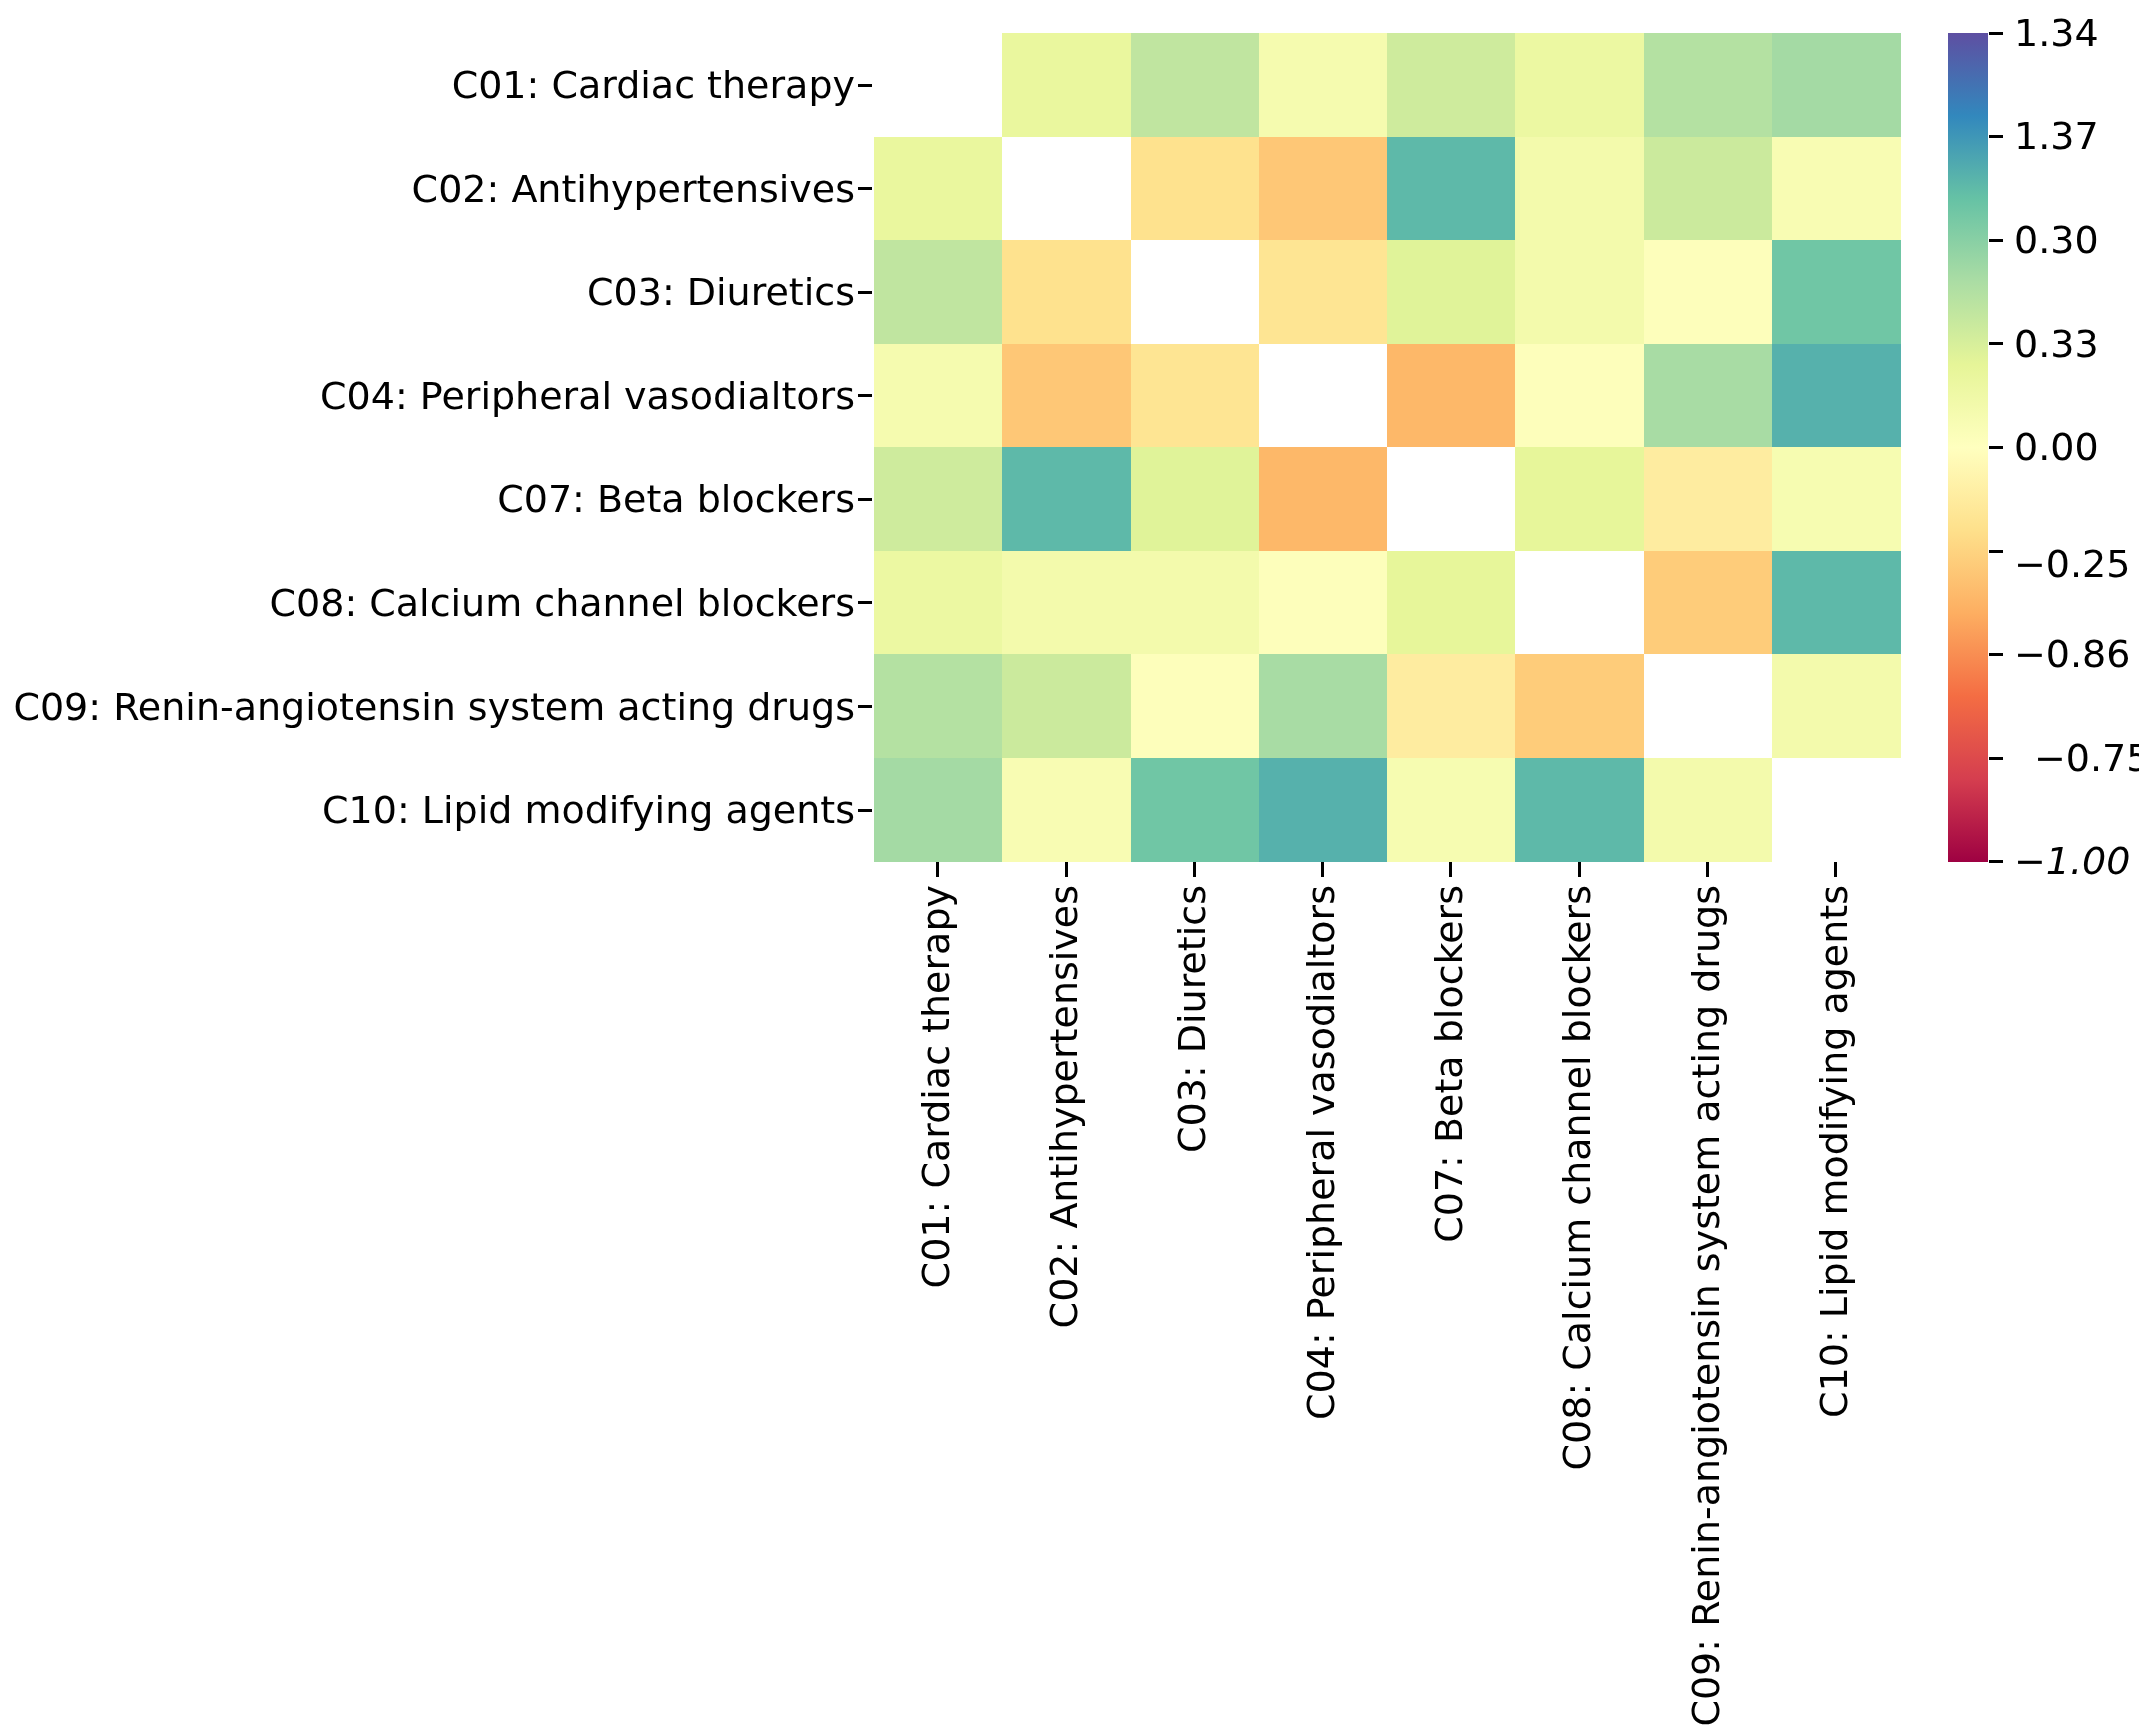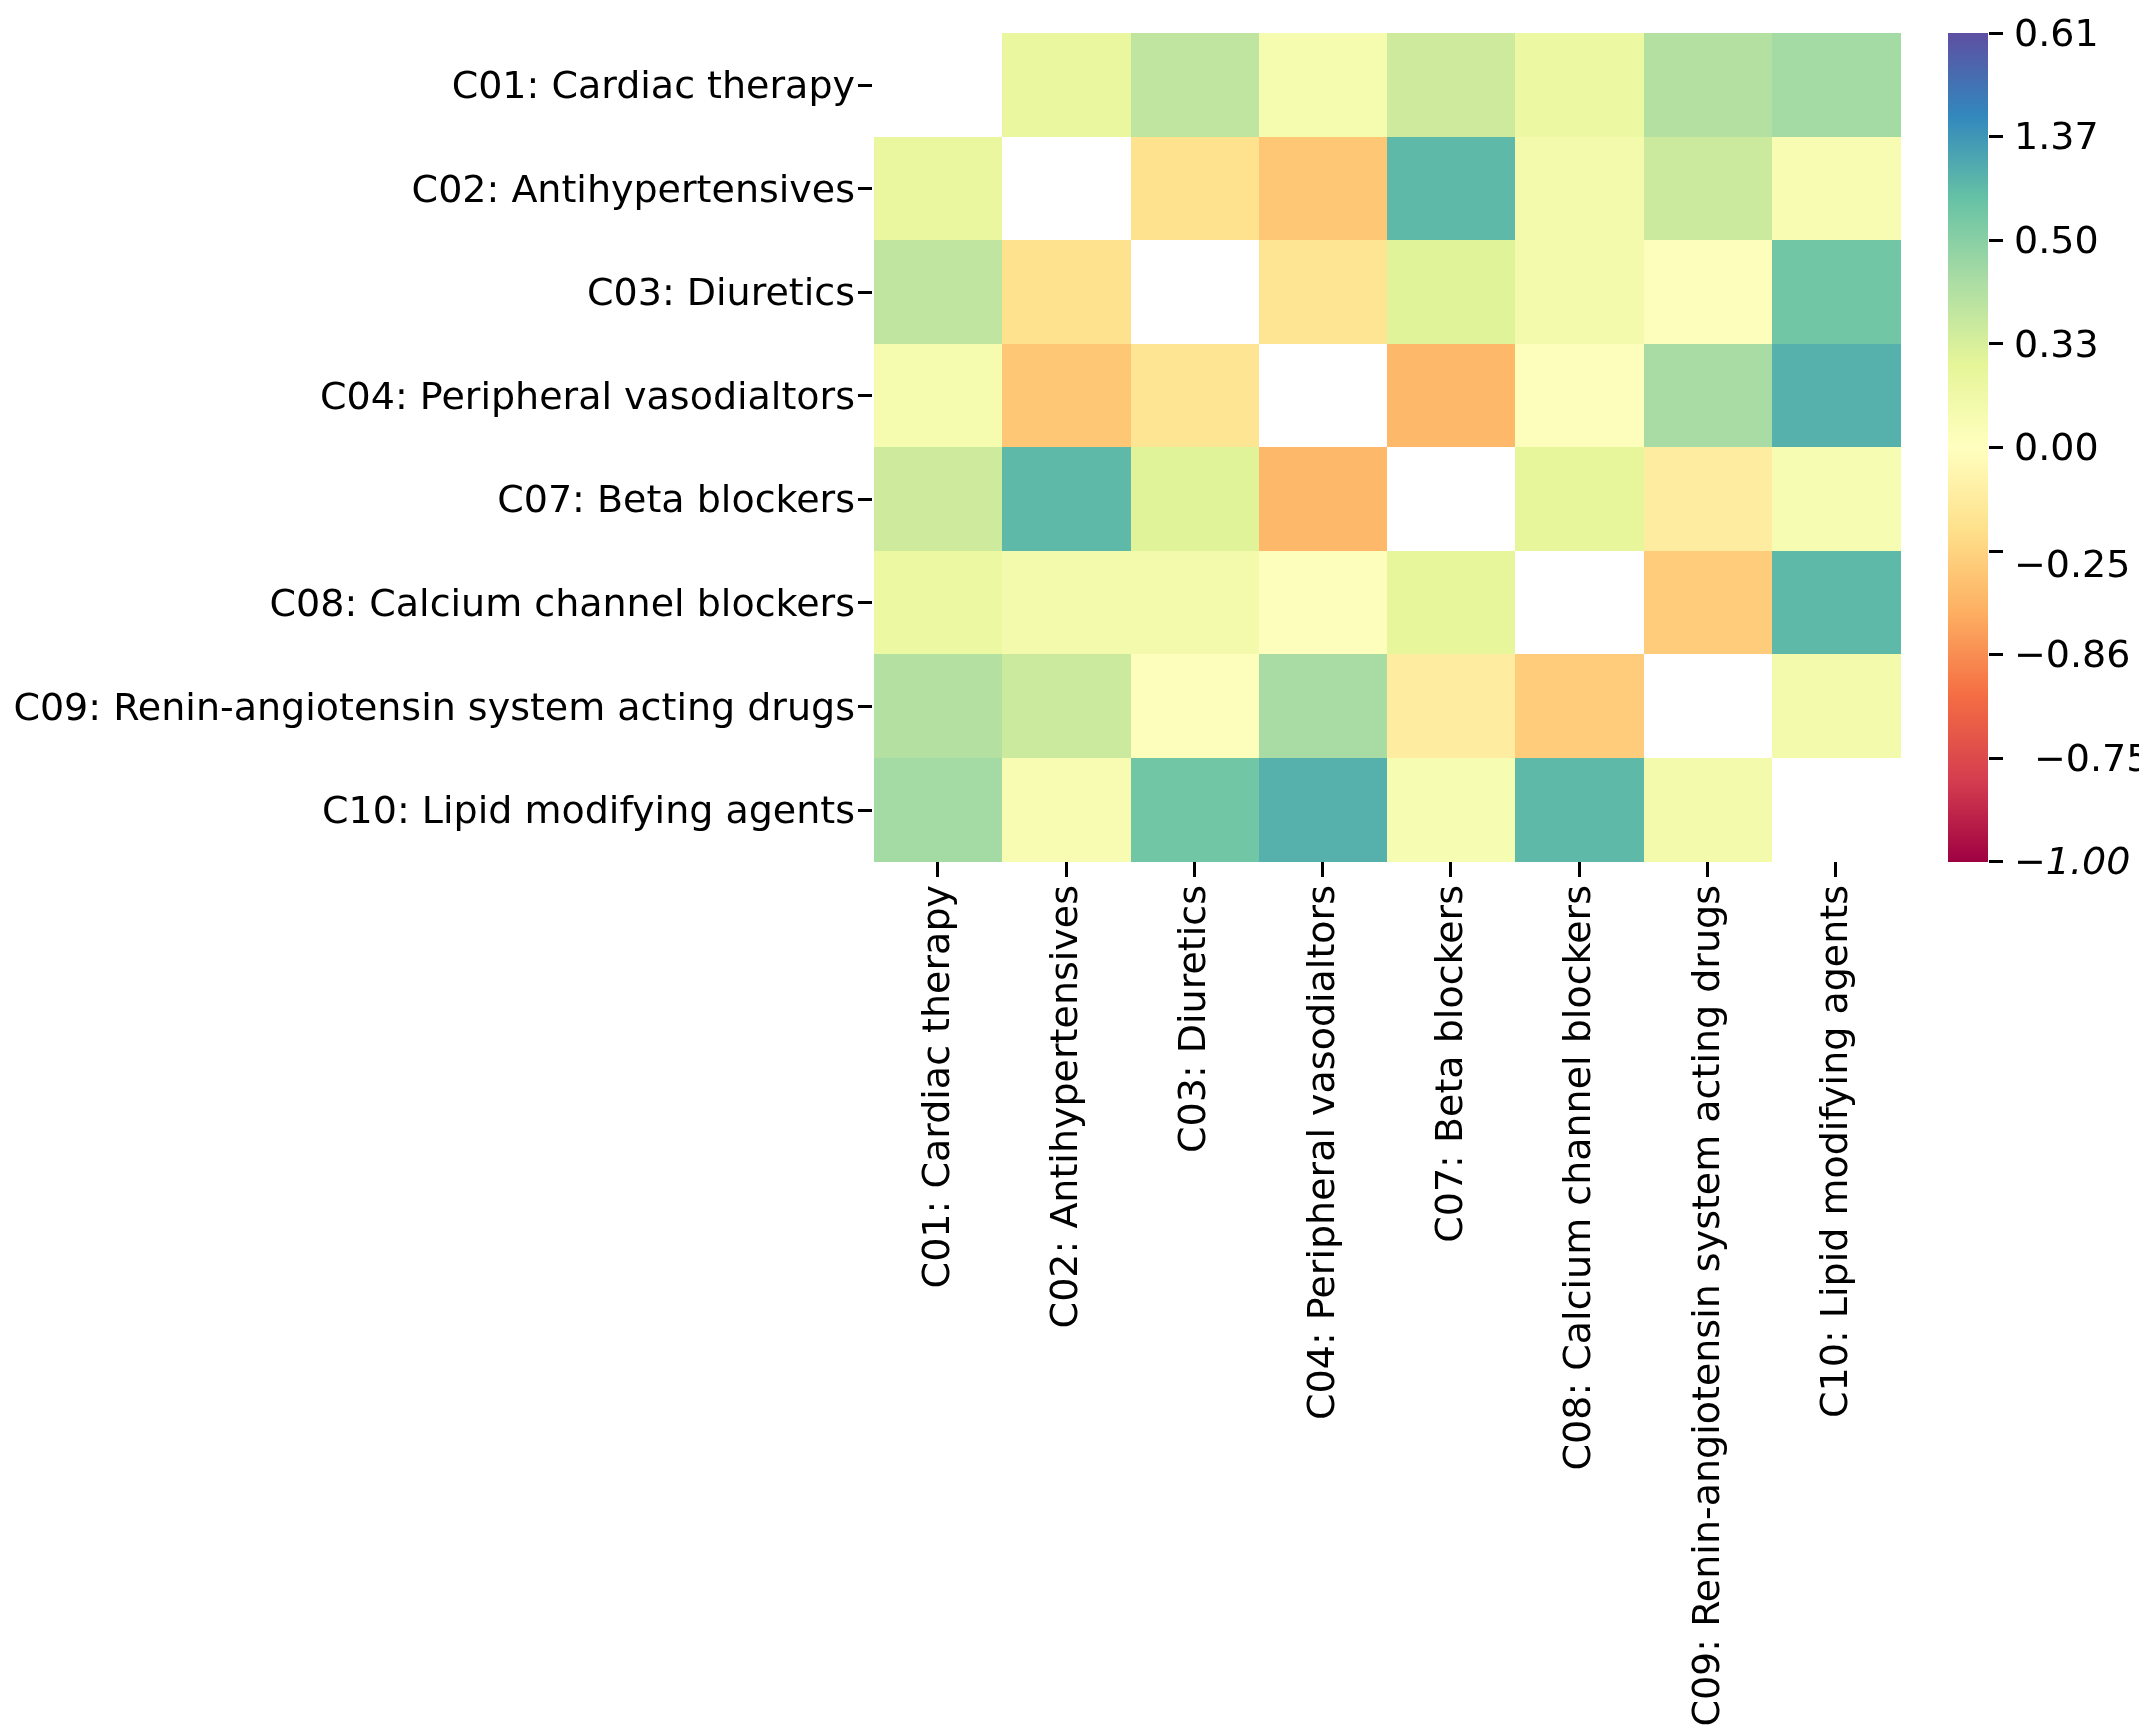--- a/index.html
+++ b/index.html
@@ -134,23 +134,23 @@
       <div class="cbtick" style="top: 135px;"></div>
       <div class="cbtick" style="top: 239px;"></div>
       <div class="cbtick" style="top: 342px;"></div>
       <div class="cbtick" style="top: 446px;"></div>
       <div class="cbtick" style="top: 550px;"></div>
       <div class="cbtick" style="top: 653px;"></div>
       <div class="cbtick" style="top: 757px;"></div>
       <div class="cbtick" style="top: 860px;"></div>
     </div>
   <div id="cbar-labels">
-      <div class="cblabel" style="top: 14px;">0.61</div>
+      <div class="cblabel" style="top: 14px;">1.34</div>
       <div class="cblabel" style="top: 117px;">1.37</div>
-      <div class="cblabel" style="top: 221px;">0.50</div>
+      <div class="cblabel" style="top: 221px;">0.30</div>
       <div class="cblabel" style="top: 325px;">0.33</div>
       <div class="cblabel" style="top: 428px;">0.00</div>
       <div class="cblabel" style="top: 545px;">−0.25</div>
       <div class="cblabel" style="top: 635px;">−0.86</div>
       <div class="cblabel" style="top: 739px; margin-left: 20px;">−0.75</div>
       <div class="cblabel" style="top: 842px; font-style: italic;">−1.00</div>
     </div>
 </div>
 
 

